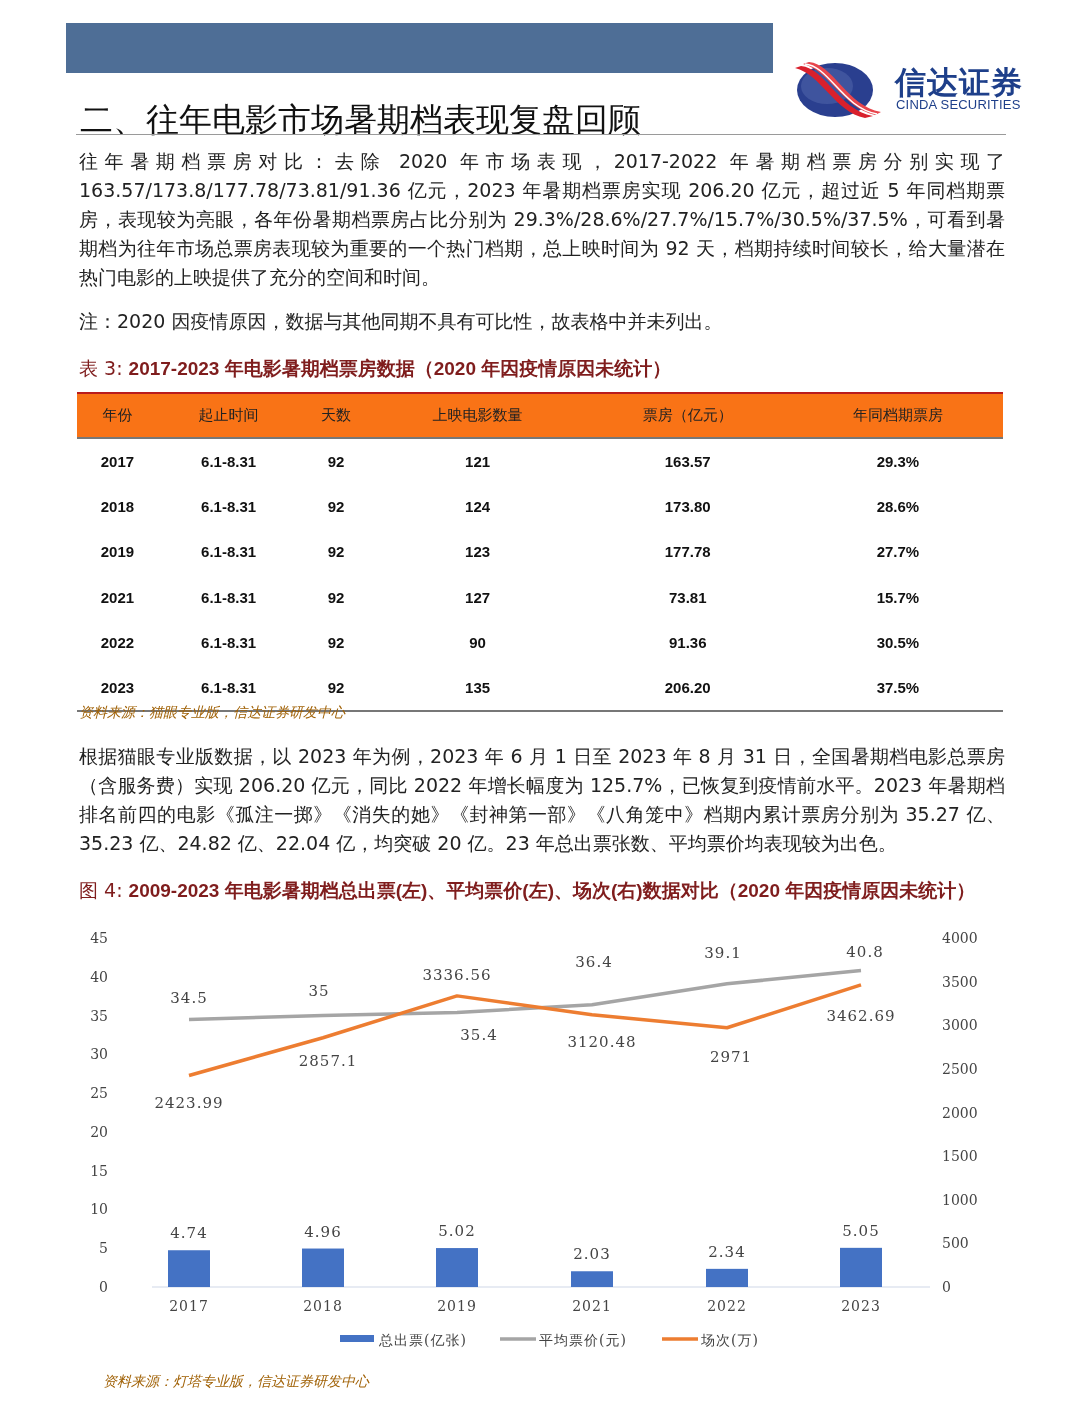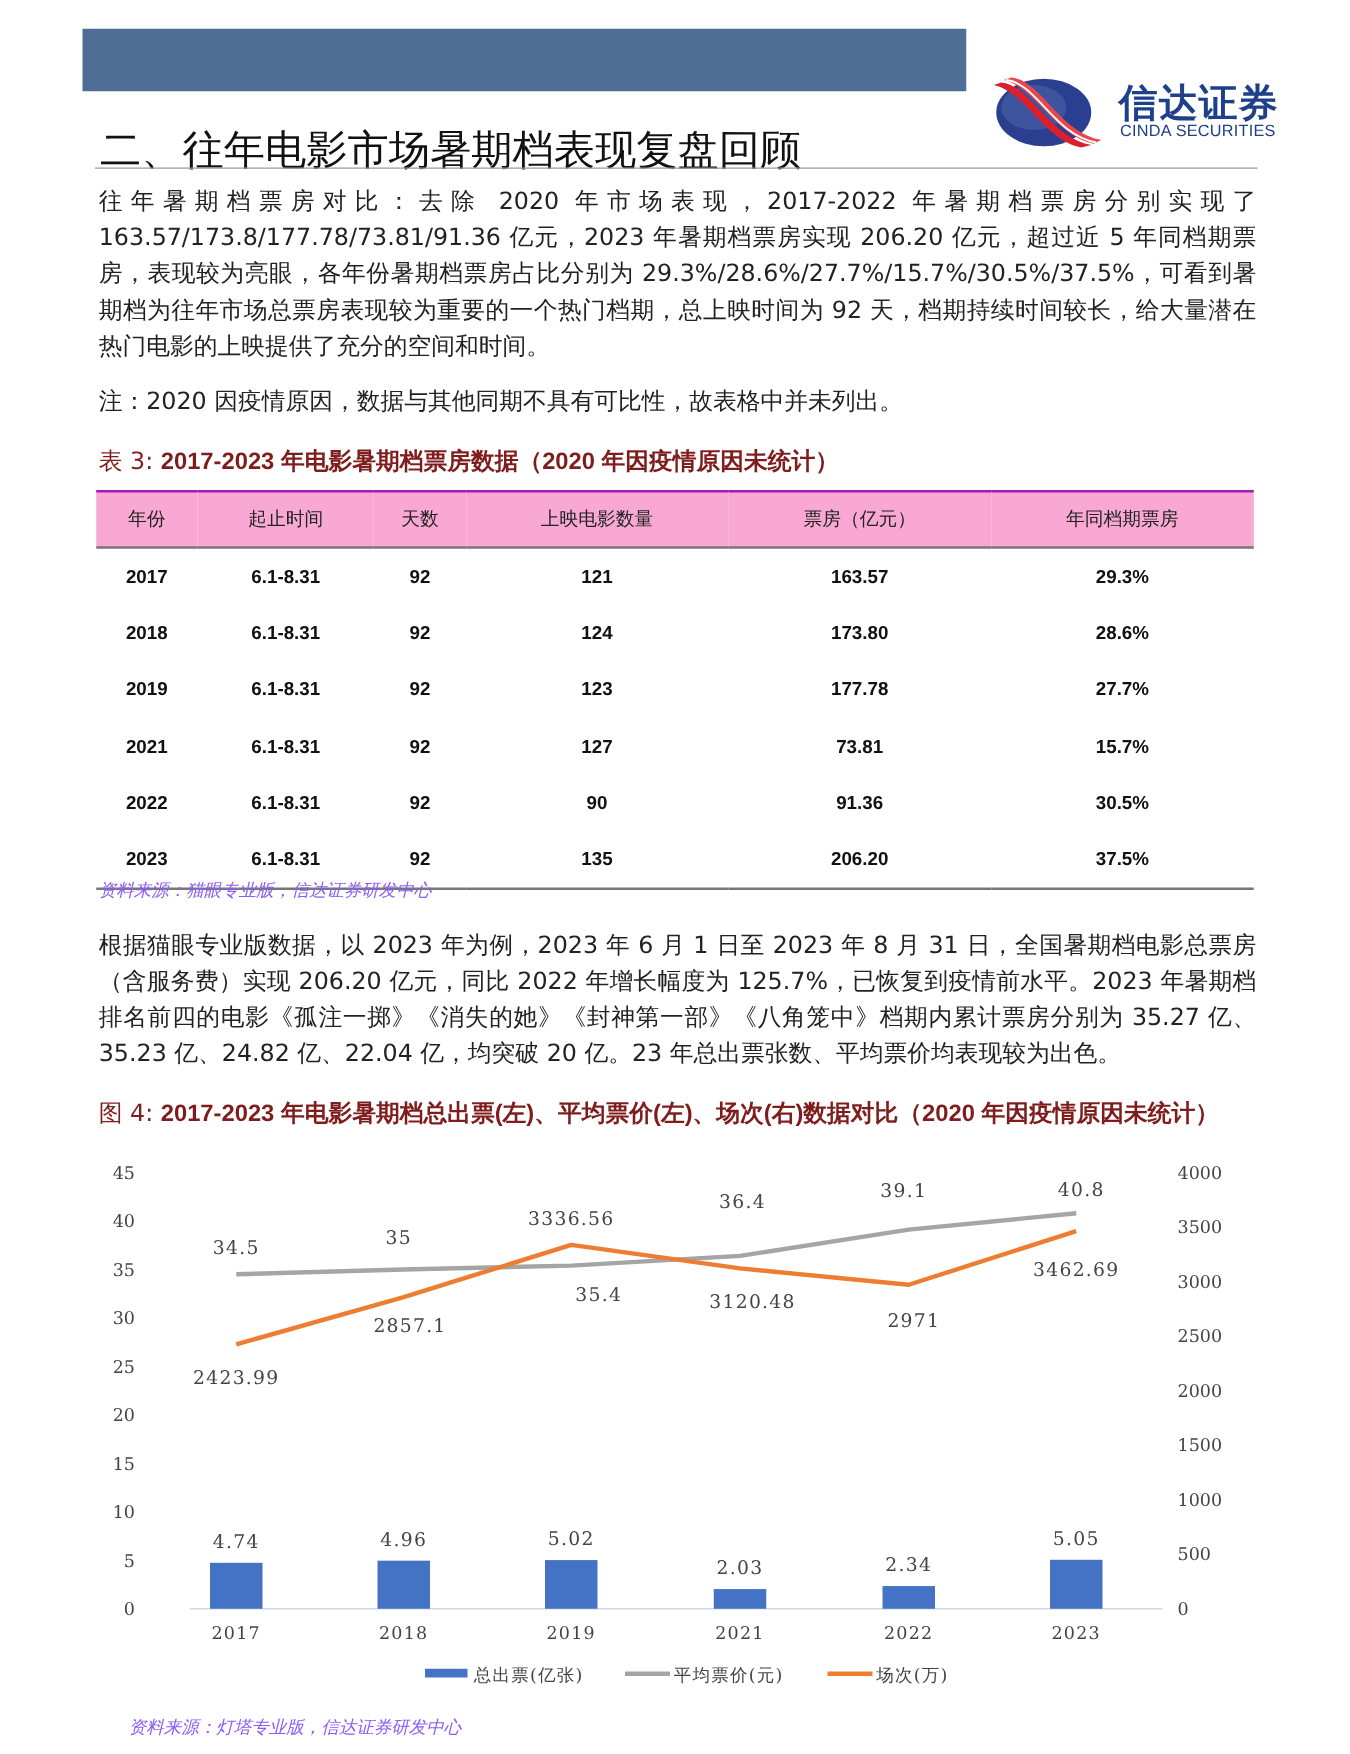--- a/index.html
+++ b/index.html
@@ -8,24 +8,24 @@
   .header-bar { position:absolute; left:66px; top:23px; width:707px; height:50px; background:#4e6e96; }
   .logo { position:absolute; left:795px; top:20px; width:270px; height:60px;margin-top:40px; }
   .logo-cn { position:absolute; left:100px; top:2px; font-size:31px; font-weight:bold; color:#1e3f8a; letter-spacing:1px; font-family:"DejaVu Sans",sans-serif; }
   .logo-en { position:absolute; left:101px; top:37px; font-size:13px; font-weight:normal; color:#1e3f8a; font-family:"Liberation Sans",sans-serif; letter-spacing:0.2px; }
   .section-title { position:absolute; left:80px; top:98px; font-size:33px; color:#111; font-family:"DejaVu Sans",sans-serif; }
   .section-rule { position:absolute; left:76px; top:134px; width:930px; height:1px; background:#9a9a9a; }
   .para { position:absolute; left:79px; width:926px; font-size:19px; line-height:29px; color:#222; font-family:"DejaVu Sans",sans-serif; text-align:justify; }
   .caption { position:absolute; left:79px; font-size:19px; color:#7f1d1d; font-family:"DejaVu Sans",sans-serif; }
   .caption b { font-family:"Liberation Sans",sans-serif; }
   .table { position:absolute; left:77px; top:392px; width:926px; border-collapse:collapse; }
-  .table th { background:#f9a8d4; height:41px; font-weight:normal; font-size:15px; color:#222; font-family:"DejaVu Sans",sans-serif; border-top:2px solid #a21caf; border-bottom:2px solid #777; }
+  .table th { background:#f97316; height:41px; font-weight:normal; font-size:15px; color:#222; font-family:"DejaVu Sans",sans-serif; border-top:2px solid #b91c1c; border-bottom:2px solid #777; }
   .table td { height:43.2px; text-align:center; font-size:15px; font-weight:bold; color:#111; font-family:"Liberation Sans",sans-serif; }
   .table tr:last-child td { border-bottom:2px solid #777; }
-  .source { position:absolute; left:79px; font-size:14px; font-style:italic; color:#8b5cf6; font-family:"DejaVu Serif",serif; }
+  .source { position:absolute; left:79px; font-size:14px; font-style:italic; color:#a16207; font-family:"DejaVu Serif",serif; }
   .chart { position:absolute; left:0; top:920px; }
   .chart text { font-family:"DejaVu Serif","Liberation Serif",serif; fill:#444; }
 </style>
 </head>
 <body>
 
 <div class="header-bar"></div>
 <div class="logo">
   <svg width="95" height="60" viewBox="0 0 95 60">
     <ellipse cx="40" cy="30" rx="38" ry="27" fill="#2a3f8f"></ellipse>
@@ -111,21 +111,21 @@
     </tr>
   </tbody>
 </table>
 
 <div class="source" style="top:704px;">资料来源：猫眼专业版，信达证券研发中心</div>
 
 <div class="para" style="top:742px;">根据猫眼专业版数据，以 2023 年为例，2023 年 6 月 1 日至 2023 年 8 月 31 日，全国暑期档电影总票房（含服务费）实现 206.20 亿元，同比 2022 年增长幅度为 125.7%，已恢复到疫情前水平。2023 年暑期档排名前四的电影《孤注一掷》《消失的她》《封神第一部》《八角笼中》档期内累计票房分别为 35.27 亿、35.23 亿、24.82 亿、22.04 亿，均突破 20 亿。23 年总出票张数、平均票价均表现较为出色。</div>
 
 <div class="caption" style="top:878px;">
   <span>图 4:</span>
-  <b>2017-2023 年电影暑期档总出票(左)、平均票价(左)、场次(右)数据对比（2020 年因疫情原因未统计）</b>
+  <b>2009-2023 年电影暑期档总出票(左)、平均票价(左)、场次(右)数据对比（2020 年因疫情原因未统计）</b>
 </div>
 
 <svg class="chart" id="chart" width="1080" height="440">
   <g id="y-left-ticks">
       <text x="108" y="372" text-anchor="end" font-size="14">0</text>
       <text x="108" y="333.22222222222223" text-anchor="end" font-size="14">5</text>
       <text x="108" y="294.44444444444446" text-anchor="end" font-size="14">10</text>
       <text x="108" y="255.66666666666669" text-anchor="end" font-size="14">15</text>
       <text x="108" y="216.88888888888889" text-anchor="end" font-size="14">20</text>
       <text x="108" y="178.11111111111111" text-anchor="end" font-size="14">25</text>

